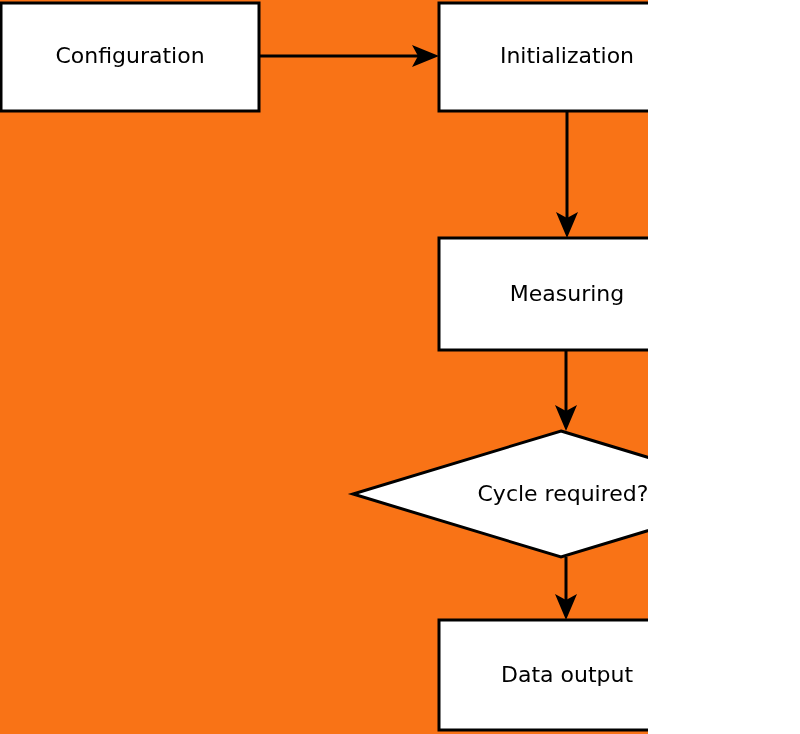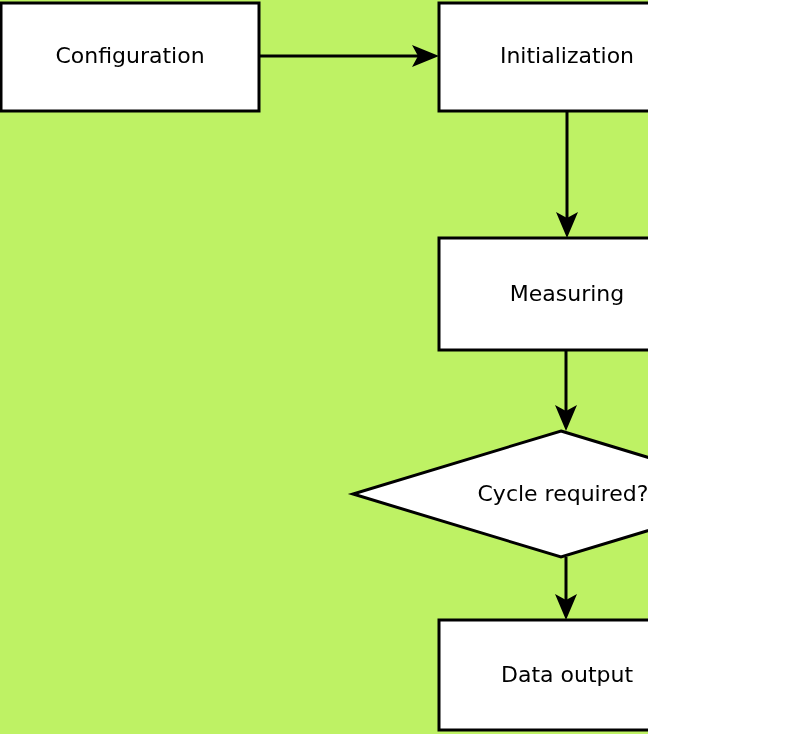--- a/index.html
+++ b/index.html
@@ -4,21 +4,21 @@
 <style>
   html, body {
     margin: 0;
     padding: 0;
     background: #ffffff;
   }
   #canvas {
     position: relative;
     width: 648px;
     height: 734px;
-    background: #bef264;
+    background: #f97316;
     overflow: hidden;
     font-family: "DejaVu Sans", "Liberation Sans", sans-serif;
   }
   #flow-svg {
     position: absolute;
     left: 0;
     top: 0;
     width: 800px;
     height: 734px;
     display: block;

